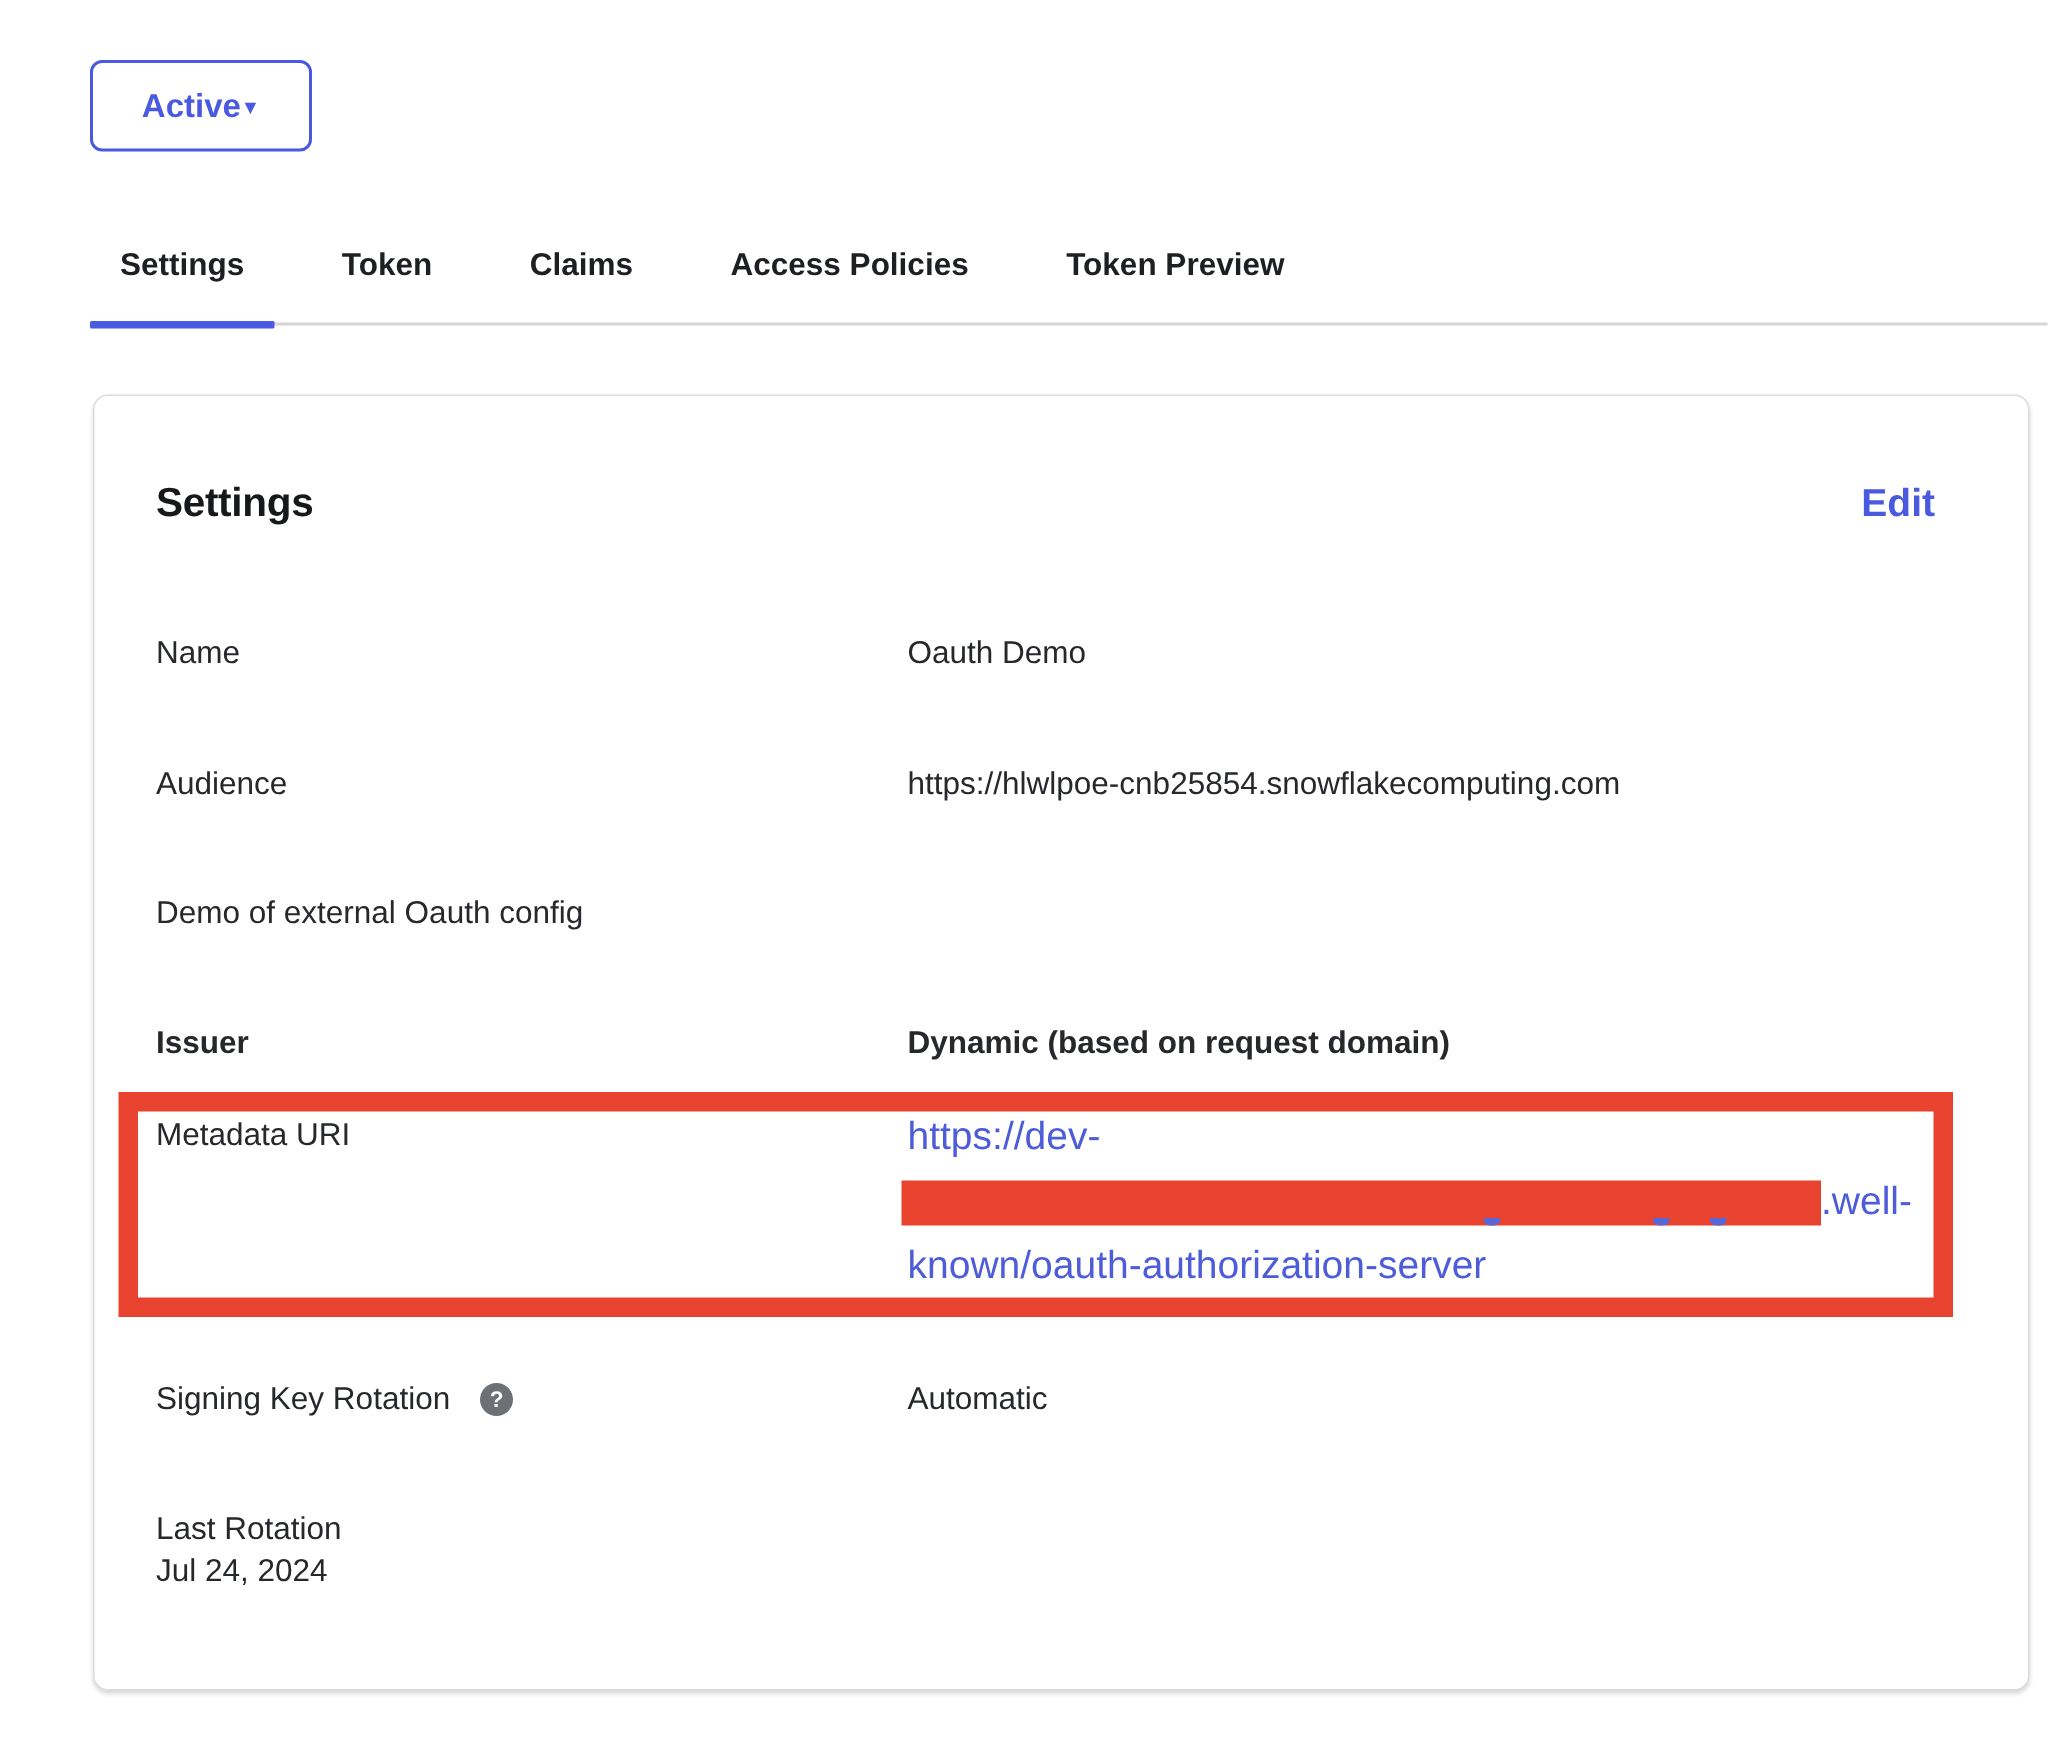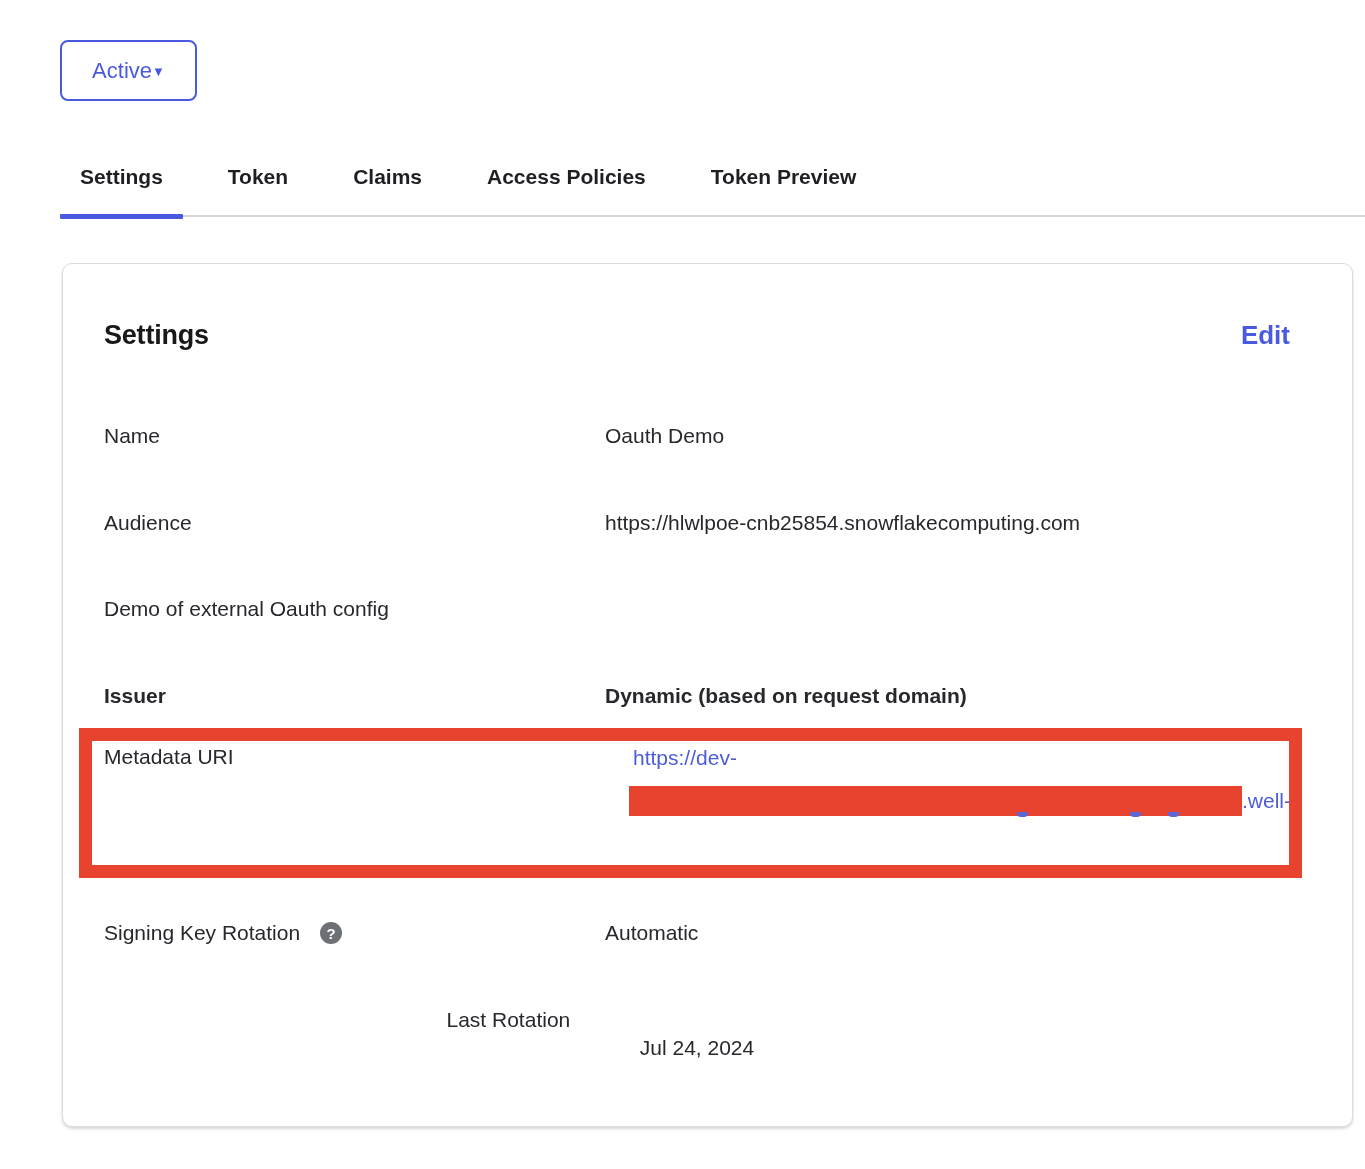--- a/index.html
+++ b/index.html
@@ -12,24 +12,24 @@
   *{box-sizing:border-box;margin:0;padding:0;}
   html,body{background:#ffffff;}
   body{
     width:1365px;height:1169px;position:relative;overflow:hidden;
     font-family:"Liberation Sans", sans-serif;
     color:var(--text-dark);
   }
 
   
   .status-button{
-    position:absolute;left:60px;top:40px;width:137px;height:61px;
+    position:absolute;left:60px;top:40px;width:148px;height:61px;
     background:#fff;border:2px solid var(--accent-blue);border-radius:8px;
     display:flex;align-items:center;justify-content:center;
-    color:var(--accent-blue);font-size:22px;font-weight:400;cursor:pointer;
+    color:var(--accent-blue);font-size:22px;font-weight:700;cursor:pointer;
   }
   .status-button .caret{font-size:13px;line-height:1;transform:translateY(1px);}
 
   
   .tabs{
     position:absolute;left:60px;top:160px;right:0px;
     display:flex;gap:25px;border-bottom:2px solid var(--divider-gray);
   }
   .tab{
     padding:4px 20px 25px 20px;font-size:21px;font-weight:700;color:#1d1f23;
@@ -53,43 +53,43 @@
   }
   .card-header{
     position:absolute;top:56px;left:41px;right:62px;
     display:flex;justify-content:space-between;align-items:baseline;
   }
   .card-title{font-size:27px;font-weight:600;color:#17181a;letter-spacing:-0.2px;}
   .edit-link{font-size:26px;font-weight:700;color:var(--accent-blue);cursor:pointer;text-decoration:none;}
 
   .row{
     position:absolute;left:41px;right:62px;display:flex;
-    font-size:21px;line-height:28px;color:var(--text-dark);align-items:center;
+    font-size:21px;line-height:28px;color:var(--text-dark);
   }
   .f-label{width:501px;flex:none;display:flex;align-items:center;gap:20px;}
   .f-value{flex:1;}
   .row-name{top:158px;}
   .row-audience{top:245px;}
   .row-description{top:331px;}
   .row-issuer{top:418px;font-weight:bold;}
   .row-metadata{top:472px;}
   .row-metadata .f-label{align-self:flex-start;margin-top:7px;}
   .row-signing{top:655px;}
   .row-lastrotation{top:742px;flex-direction:column;}
 
   .help-icon{
     width:22px;height:22px;border-radius:50%;background:#6d7075;color:#fff;
     font-size:15px;font-weight:700;display:inline-flex;align-items:center;
     justify-content:center;flex:none;cursor:pointer;line-height:1;
   }
 
   
   .link-block{
-    display:block;color:var(--link-blue);font-size:21px;line-height:43px;
-    text-decoration:none;cursor:pointer;margin-left:28px;
+    display:block;color:var(--link-blue);font-size:26px;line-height:43px;
+    text-decoration:none;cursor:pointer;
   }
   .link-line{display:block;white-space:nowrap;}
   .redact-wrap{position:relative;display:inline-block;margin-left:-4px;}
   .redact-bar{
     display:inline-block;width:613px;height:30px;
     background:var(--annotation-red);vertical-align:-8px;
   }
   .desc-mark{
     position:absolute;height:5px;width:11px;top:33px;
     background:#5a67d8;border-radius:0 0 4px 4px;
@@ -144,20 +144,21 @@
     <div class="f-label">Issuer</div>
     <div class="f-value">Dynamic (based on request domain)</div>
   </div>
 
   <div class="row row-metadata">
     <div class="f-label">Metadata URI</div>
     <div class="f-value">
       <a class="link-block">
         <span class="link-line">https://dev-</span>
         <span class="link-line"><span class="redact-wrap"><span class="redact-bar"></span><span class="desc-mark d1"></span><span class="desc-mark d2"></span><span class="desc-mark d3"></span></span><span>.well-</span></span>
+        <span class="link-line">known/oauth-authorization-server</span>
       </a>
     </div>
   </div>
 
   <div class="row row-signing">
     <div class="f-label">
       <span>Signing Key Rotation</span>
       <span class="help-icon">?</span>
     </div>
     <div class="f-value">Automatic</div>

